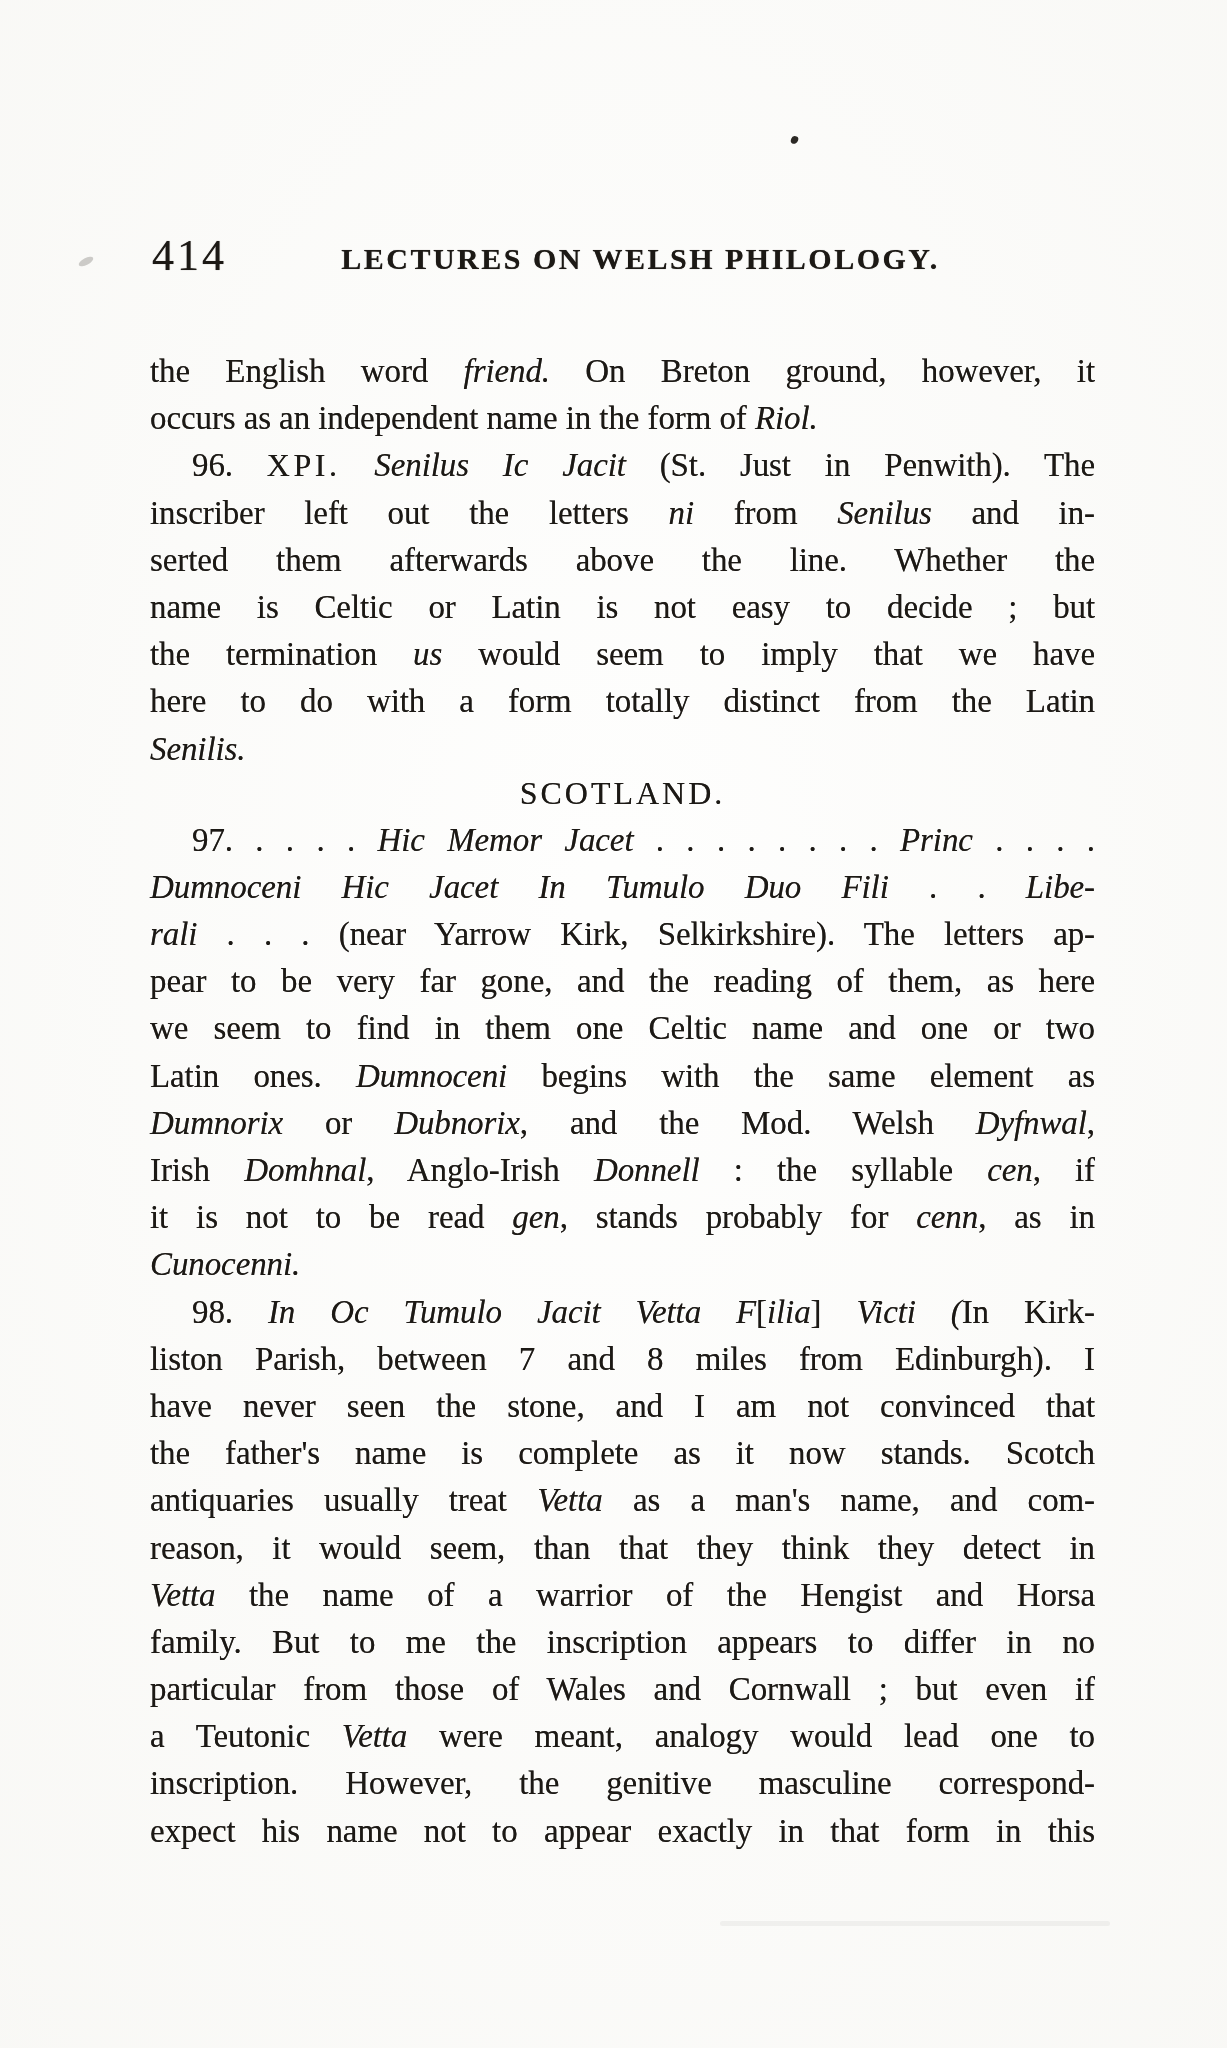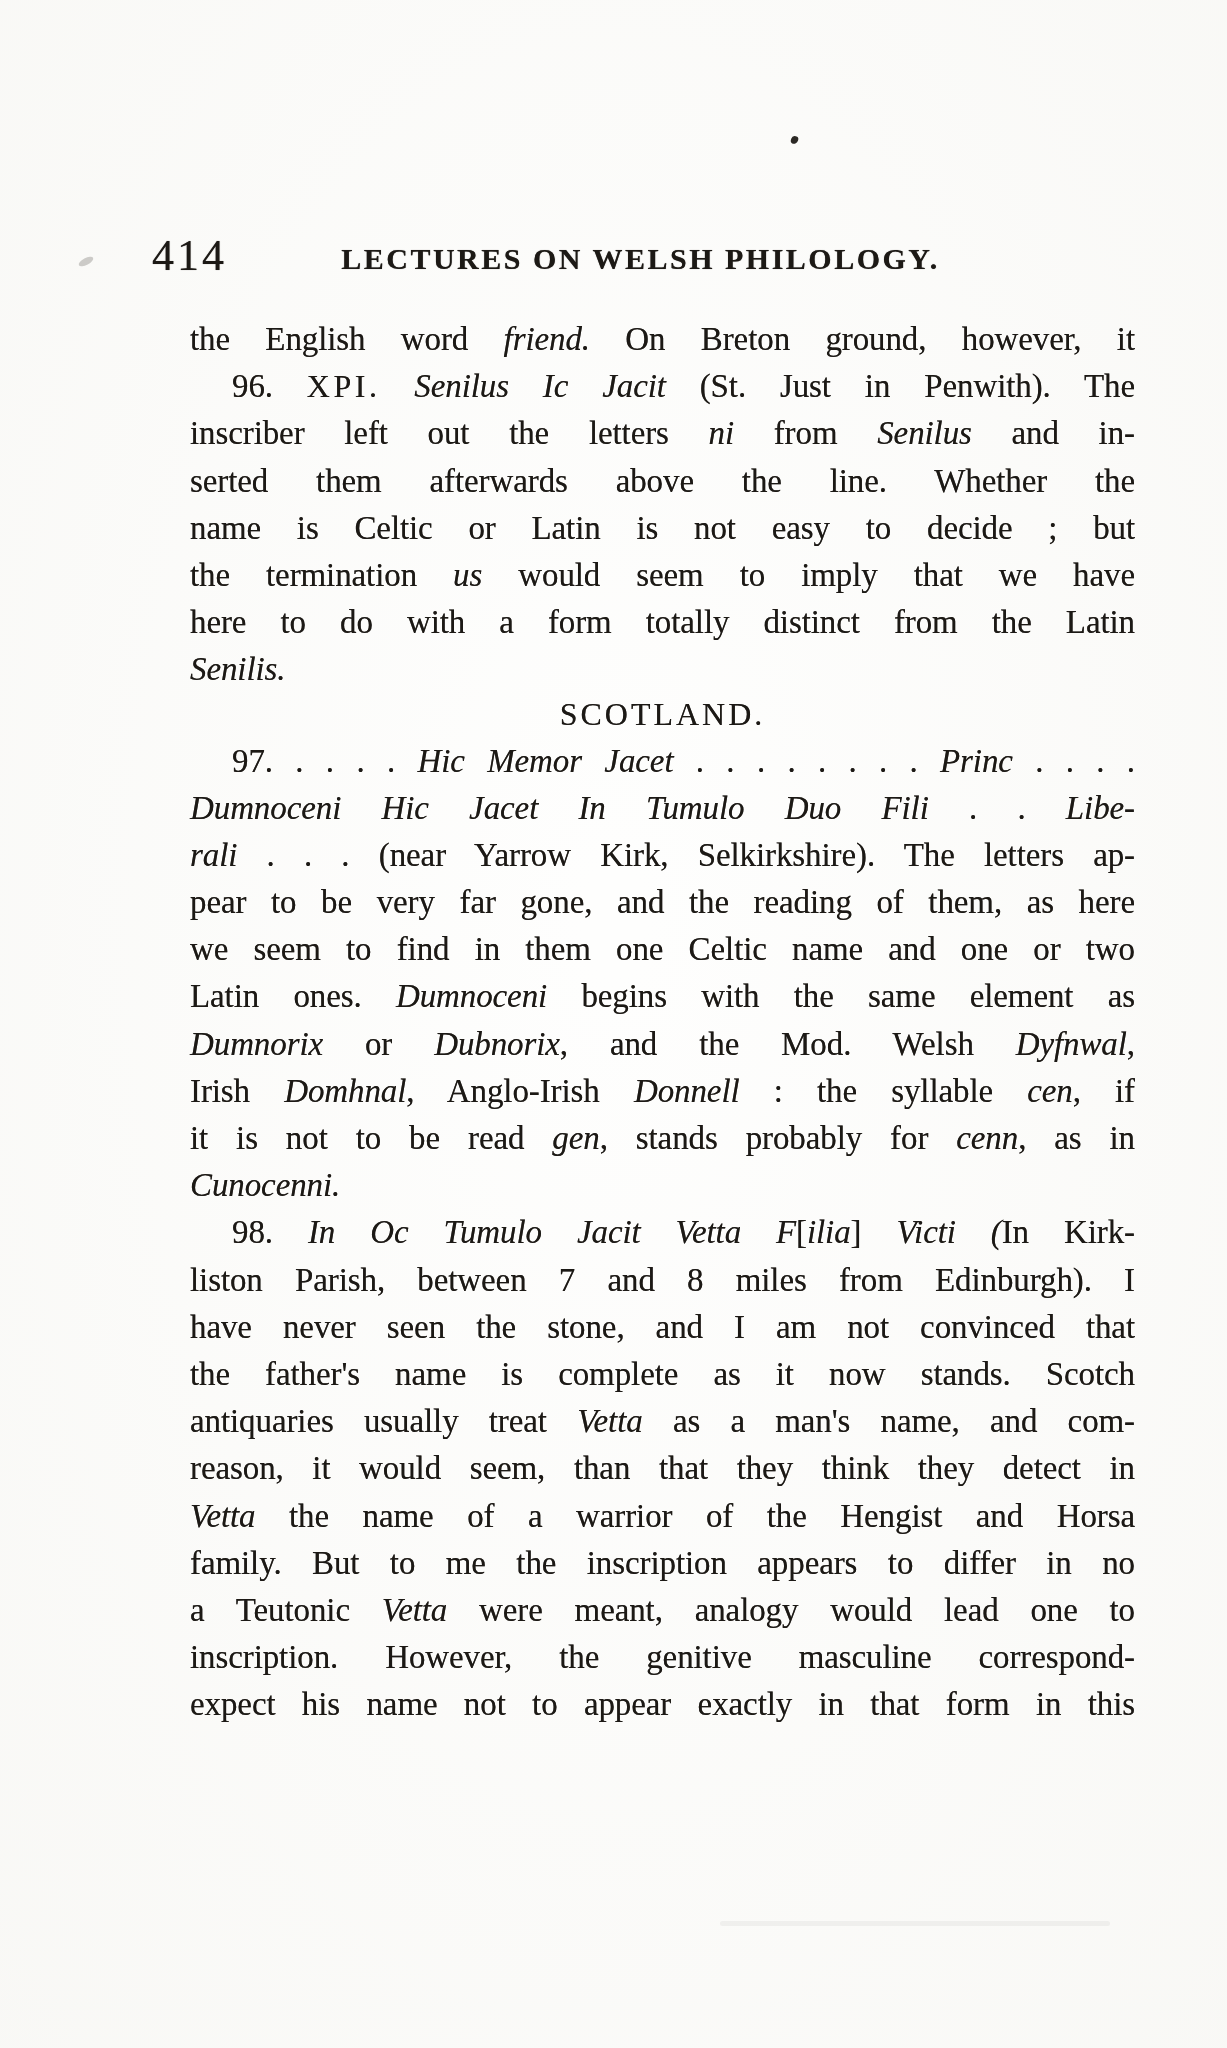--- a/index.html
+++ b/index.html
@@ -45,26 +45,25 @@
     letter-spacing:2.5px;
     white-space:nowrap;
     color:var(--ink);
     text-shadow:0 0 0.7px rgba(25,22,18,0.75);
     font-weight:bold;
   }
   
   .body{
     position:absolute;
     left:var(--col-left);
-    top:316px;
+    top:348px;
     width:var(--col-width);
     font-size:33px;
     color:var(--ink);
     text-shadow:0 0 0.6px rgba(25,22,18,0.7);
-    margin-left:40px;
   }
   .para{margin:0;padding:0;}
   .line{
     height:47.2px;
     line-height:47.2px;
     text-align:justify;
     text-align-last:justify;
     white-space:nowrap;
     letter-spacing:-0.1px;
   }
@@ -107,20 +106,21 @@
 <div class="page">
 
   <div class="header">
     <span class="pagenum">414</span>
     <span class="running-title">LECTURES ON WELSH PHILOLOGY.</span>
   </div>
 
   <div class="body" id="page-body">
       <div class="para">
         <div class="line"><span>the English word </span><span class="italic">friend.</span><span> On Breton ground, however, it</span></div>
+        <div class="line last"><span>occurs as an independent name in the form of </span><span class="italic">Riol.</span></div>
       </div>
       <div class="para">
         <div class="line ind"><span>96. </span><span class="caps">XPI.</span><span> </span><span class="italic">Senilus Ic Jacit</span><span> (St. Just in Penwith). The</span></div>
         <div class="line"><span>inscriber left out the letters </span><span class="italic">ni</span><span> from </span><span class="italic">Senilus</span><span> and in-</span></div>
         <div class="line"><span>serted them afterwards above the line. Whether the</span></div>
         <div class="line"><span>name is Celtic or Latin is not easy to decide ; but</span></div>
         <div class="line"><span>the termination </span><span class="italic">us</span><span> would seem to imply that we have</span></div>
         <div class="line"><span>here to do with a form totally distinct from the Latin</span></div>
         <div class="line last"><span class="italic">Senilis.</span></div>
       </div>
@@ -139,20 +139,21 @@
       </div>
       <div class="para">
         <div class="line ind"><span>98. </span><span class="italic">In Oc Tumulo Jacit Vetta F</span><span>[</span><span class="italic">ilia</span><span>] </span><span class="italic">Victi (</span><span>In Kirk-</span></div>
         <div class="line"><span>liston Parish, between 7 and 8 miles from Edinburgh). I</span></div>
         <div class="line"><span>have never seen the stone, and I am not convinced that</span></div>
         <div class="line"><span>the father's name is complete as it now stands. Scotch</span></div>
         <div class="line"><span>antiquaries usually treat </span><span class="italic">Vetta</span><span> as a man's name, and com-</span></div>
         <div class="line"><span>reason, it would seem, than that they think they detect in</span></div>
         <div class="line"><span class="italic">Vetta</span><span> the name of a warrior of the Hengist and Horsa</span></div>
         <div class="line"><span>family. But to me the inscription appears to differ in no</span></div>
+        <div class="line"><span>particular from those of Wales and Cornwall ; but even if</span></div>
         <div class="line"><span>a Teutonic </span><span class="italic">Vetta</span><span> were meant, analogy would lead one to</span></div>
         <div class="line"><span>inscription. However, the genitive masculine correspond-</span></div>
         <div class="line"><span>expect his name not to appear exactly in that form in this</span></div>
       </div>
     </div>
 
   <span class="ink-speck"></span>
   <span class="margin-mark"></span>
   <span class="bottom-ghost"></span>
 

